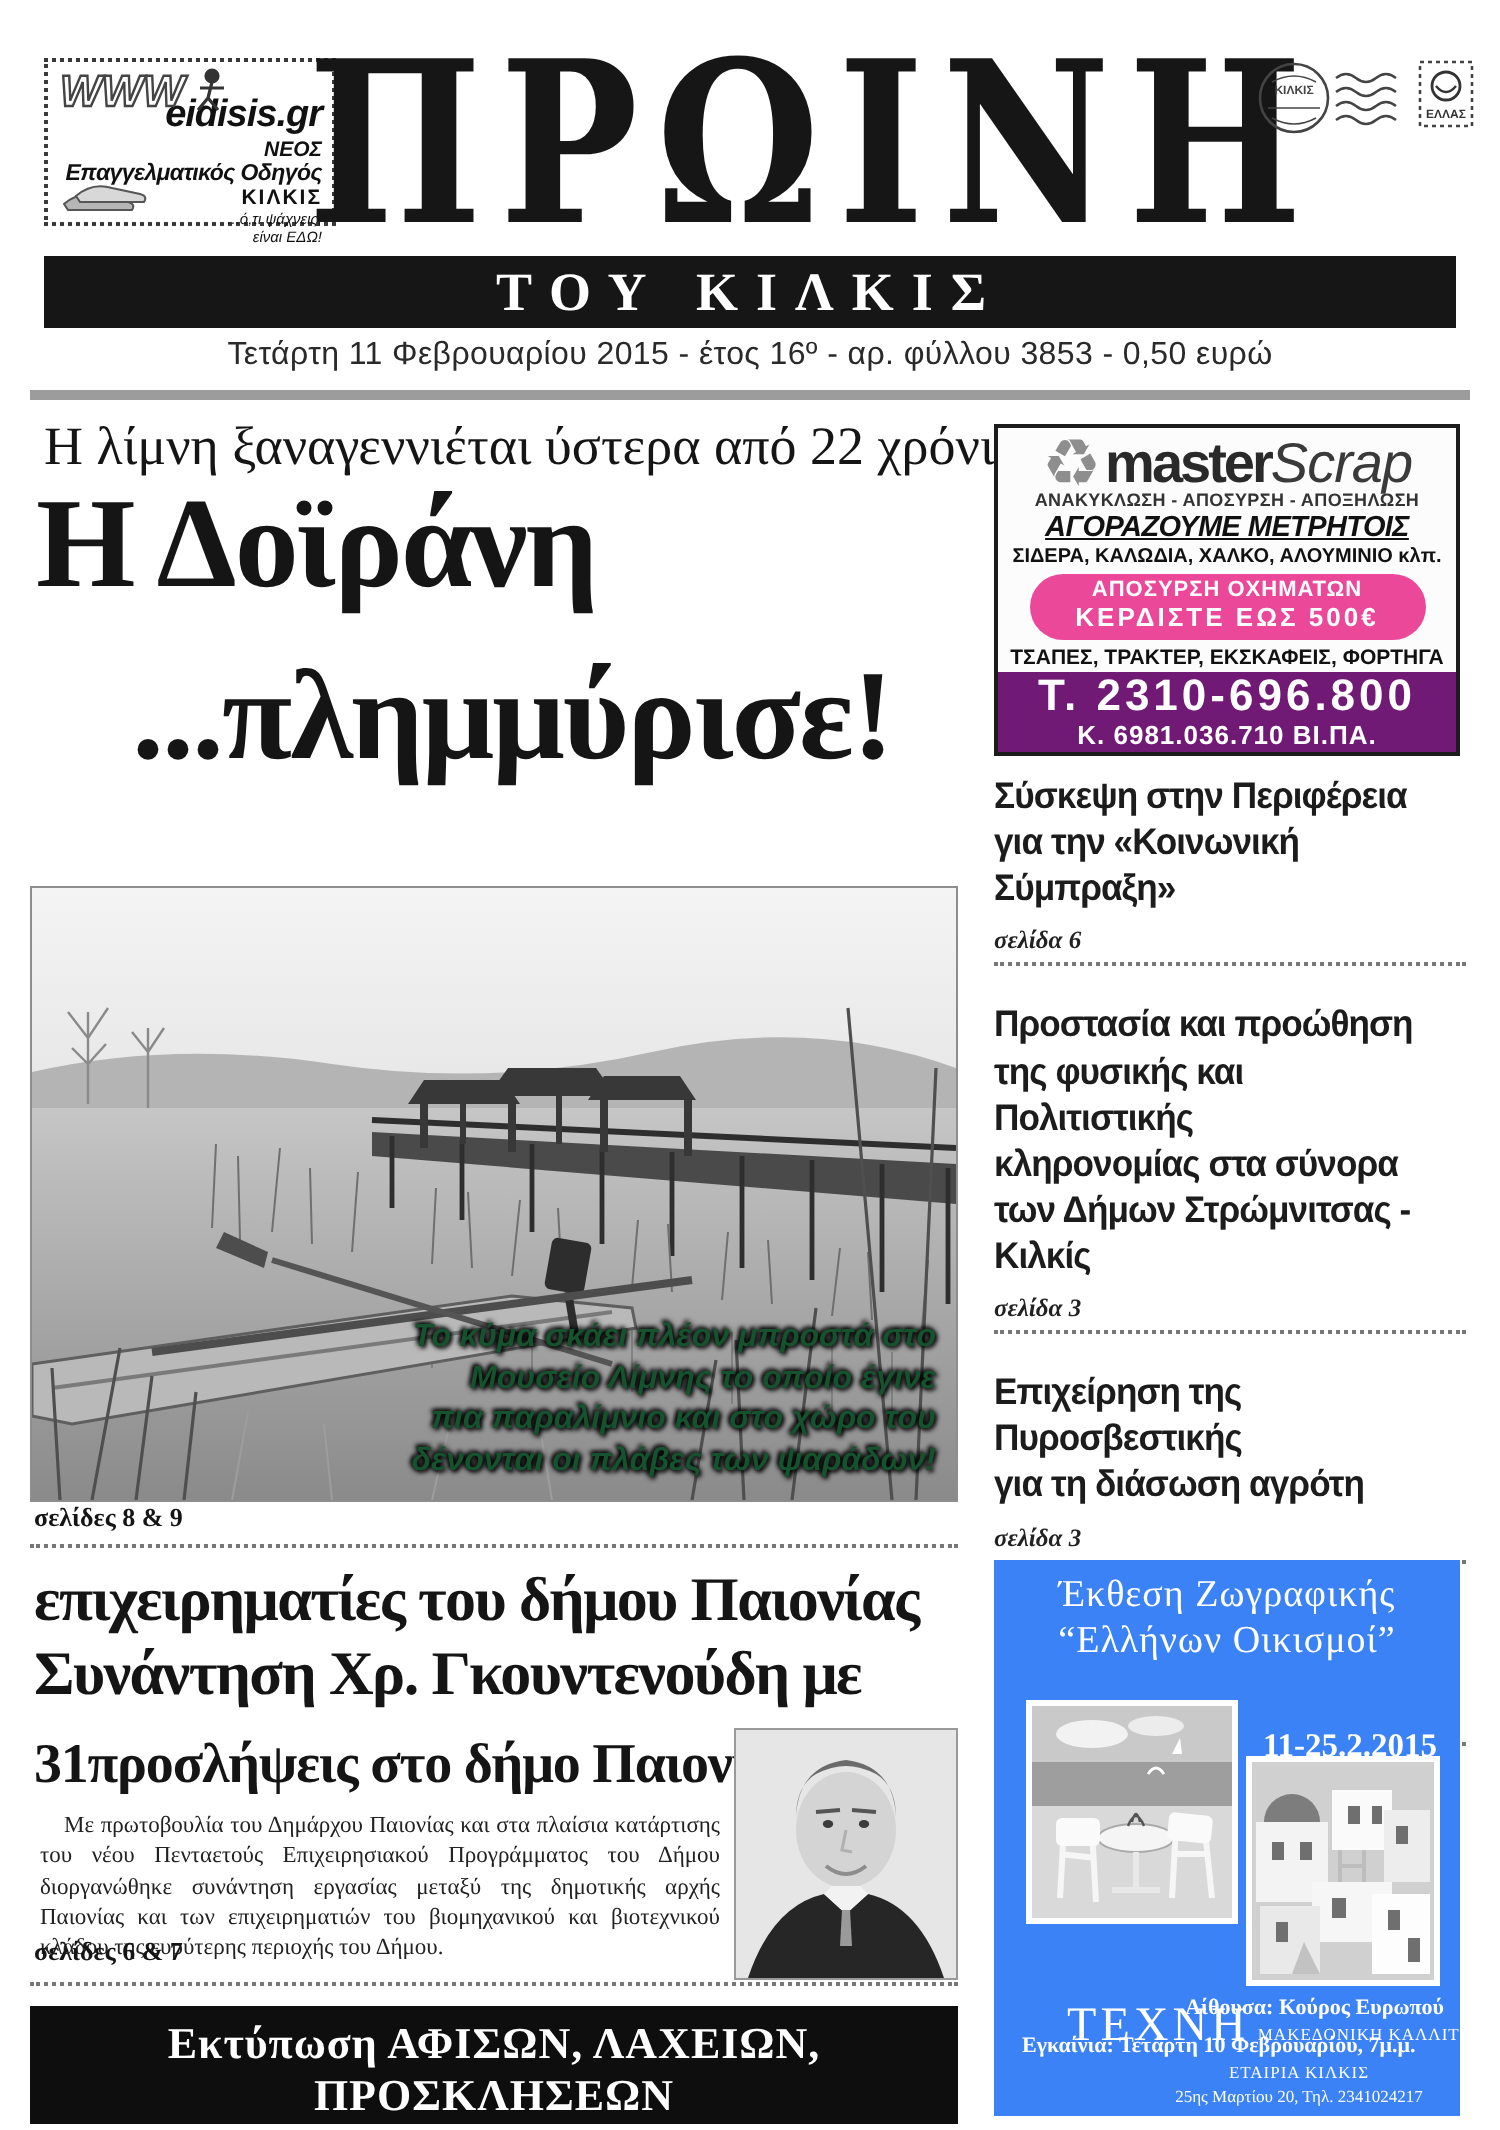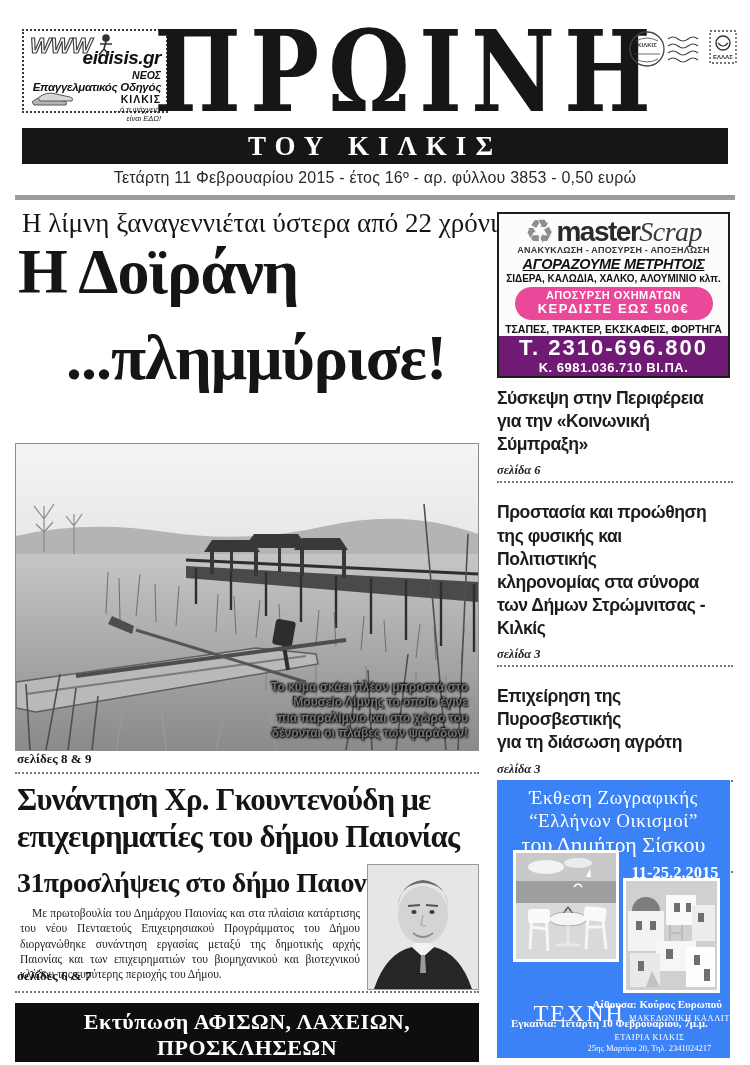--- a/index.html
+++ b/index.html
@@ -34,23 +34,23 @@
 
   
   .kicker{position:absolute;left:22px;top:208px;font-size:27px;color:#151515;white-space:nowrap;}
   .headline{position:absolute;left:18px;top:240px;font-weight:bold;color:#151515;line-height:1.0;}
   .headline .l1{font-size:64px;letter-spacing:-1px;white-space:nowrap;}
   .headline .l2{font-size:64px;letter-spacing:-1px;white-space:nowrap;padding-left:48px;margin-top:22px;}
 
   .lake-photo{position:absolute;left:15px;top:443px;width:464px;height:308px;
               border:1px solid #8d8d8d;box-sizing:border-box;}
   .lake-photo svg{display:block;}
-  .photo-caption{position:absolute;right:10px;bottom:8px;text-align:right;color:#737373;
-      font-family:"Liberation Sans",sans-serif;font-weight:bold;font-size:12px;line-height:1.3;
-      white-space:pre-line;text-shadow:0 0 3px #000,1px 1px 2px #000,-1px -1px 2px #000;}
+  .photo-caption{position:absolute;right:10px;bottom:8px;text-align:right;color:#14532d;
+      font-family:"Liberation Sans",sans-serif;font-weight:bold;font-size:16px;line-height:1.3;
+      white-space:pre-line;text-shadow:0 0 3px #000,1px 1px 2px #000,-1px -1px 2px #000;font-style:italic;}
   .pages-ref{position:absolute;font-weight:bold;font-size:13px;color:#151515;}
   .pages89{left:17px;top:751px;}
   .pages67{left:17px;top:968px;}
   .dotted-rule{position:absolute;left:15px;width:464px;border-top:2px dotted #777;}
   .rule-a{top:772px;}
   .rule-b{top:991px;}
 
   
   .story2-hl{position:absolute;left:17px;top:782px;font-weight:bold;font-size:31px;line-height:1.18;
              letter-spacing:-0.8px;color:#151515;white-space:nowrap;}
@@ -68,21 +68,21 @@
   .print-banner .brand{font-weight:bold;text-decoration:underline;}
   .print-banner .phone{font-weight:bold;}
 
   
   .scrap-ad{position:absolute;left:497px;top:212px;width:233px;height:166px;border:2px solid #1c1c1c;
             box-sizing:border-box;background:#fcfcfc;font-family:"Liberation Sans",sans-serif;
             text-align:center;overflow:hidden;}
   .scrap-head{display:flex;align-items:center;justify-content:center;margin-top:1px;}
   .recycle{font-family:"DejaVu Sans",sans-serif;font-size:33px;color:#8e8e8e;line-height:1;margin-right:2px;}
   .scrap-master{font-size:28px;font-weight:bold;letter-spacing:-1.5px;color:#2a2a2a;}
-  .scrap-scrap{font-size:28px;font-style:italic;font-family:Liberation Serif, serif;color:#3a3a3a;letter-spacing:-0.5px;}
+  .scrap-scrap{font-size:28px;font-style:italic;font-family:Liberation Sans, sans-serif;color:#3a3a3a;letter-spacing:-0.5px;}
   .scrap-tag{font-size:9px;font-weight:bold;color:#333;margin-top:-3px;letter-spacing:0.2px;}
   .scrap-buy{font-size:14.5px;font-weight:bold;font-style:italic;text-decoration:underline;margin-top:1px;letter-spacing:-0.3px;}
   .scrap-mat{font-size:10px;font-weight:bold;margin-top:1px;}
   .scrap-oval{width:198px;height:33px;margin:3px auto 0;background:#ec4899;border-radius:17px;color:#fff;padding-top:2px;box-sizing:border-box;}
   .scrap-oval .o1{font-size:11px;font-weight:bold;letter-spacing:0.5px;}
   .scrap-oval .o2{font-size:13px;font-weight:bold;letter-spacing:1.5px;}
   .scrap-veh{font-size:10.5px;font-weight:bold;margin-top:3px;}
   .scrap-dem{font-size:10.5px;font-weight:bold;}
   .scrap-phonebar{position:absolute;left:0;bottom:0;width:100%;height:40px;background:#701a75;color:#fff;}
   .scrap-phone{font-size:22px;font-weight:bold;letter-spacing:2px;line-height:24px;}
@@ -261,22 +261,22 @@
     <div class="photo-caption">Το κύμα σκάει πλέον μπροστά στο
 Μουσείο Λίμνης το οποίο έγινε
 πια παραλίμνιο και στο χώρο του
 δένονται οι πλάβες των ψαράδων!</div>
   </div>
 
   <div class="pages-ref pages89">σελίδες 8 &amp; 9</div>
   <div class="dotted-rule rule-a"></div>
 
   <div class="story2-hl">
+    <div>επιχειρηματίες του δήμου Παιονίας</div>
     <div>Συνάντηση Χρ. Γκουντενούδη με</div>
-    <div>επιχειρηματίες του δήμου Παιονίας</div>
   </div>
   <div class="story2-sub">31προσλήψεις στο δήμο Παιονίας</div>
   <div class="story2-body">Με πρωτοβουλία του Δημάρχου Παιονίας και στα πλαίσια κατάρτισης του νέου Πενταετούς Επιχειρησιακού Προγράμματος του Δήμου διοργανώθηκε συνάντηση εργασίας μεταξύ της δημοτικής αρχής Παιονίας και των επιχειρηματιών του βιομηχανικού και βιοτεχνικού κλάδου της ευρύτερης περιοχής του Δήμου.</div>
   <div class="pages-ref pages67">σελίδες 6 &amp; 7</div>
   <div class="dotted-rule rule-b"></div>
 
   <div class="portrait">
     <svg width="110" height="124" viewBox="0 0 110 124">
       <rect width="110" height="124" fill="#e6e6e6"></rect>
       <rect width="110" height="124" fill="none"></rect>
@@ -341,21 +341,20 @@
       <div class="sb-hl">Από τον “Όσιο Νικόδημο”
 ξεκίνησε ο “Αγιος Ευγένιος”</div>
       <div class="sb-page">σελίδα 5</div>
     </div>
   </div>
 
   <div class="expo-ad">
     <div class="expo-title">
       <div class="expo-t1">Έκθεση Ζωγραφικής</div>
       <div class="expo-t2">“Ελλήνων Οικισμοί”</div>
-      <div class="expo-t3">του Δημήτρη Σίσκου</div>
     </div>
 
     <div class="expo-paint1">
       <svg width="100" height="106" viewBox="0 0 100 106" preserveAspectRatio="none">
         <rect width="100" height="106" fill="#c9c9c9"></rect>
         <ellipse cx="30" cy="14" rx="18" ry="7" fill="#f2f2f2"></ellipse>
         <ellipse cx="62" cy="10" rx="14" ry="5" fill="#ececec"></ellipse>
         <rect y="28" width="100" height="22" fill="#9e9e9e"></rect>
         <path d="M70,24 L74,16 L75,24 Z" fill="#fff"></path>
         <path d="M58,34 Q62,28 66,34" stroke="#fff" stroke-width="1.5" fill="none"></path>

